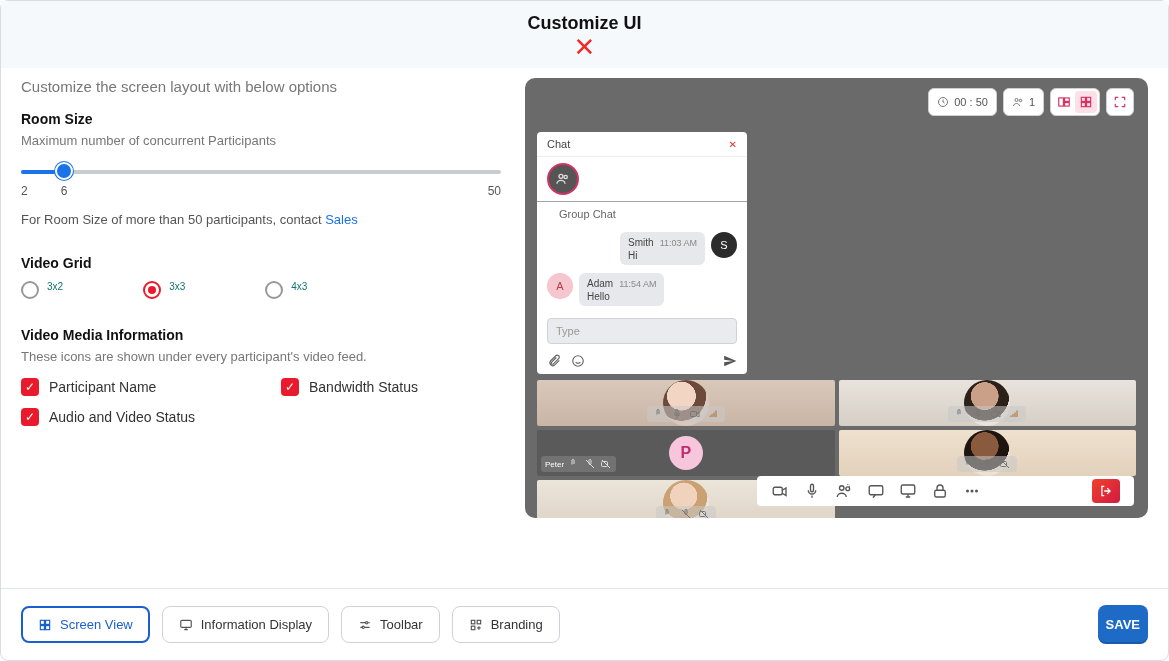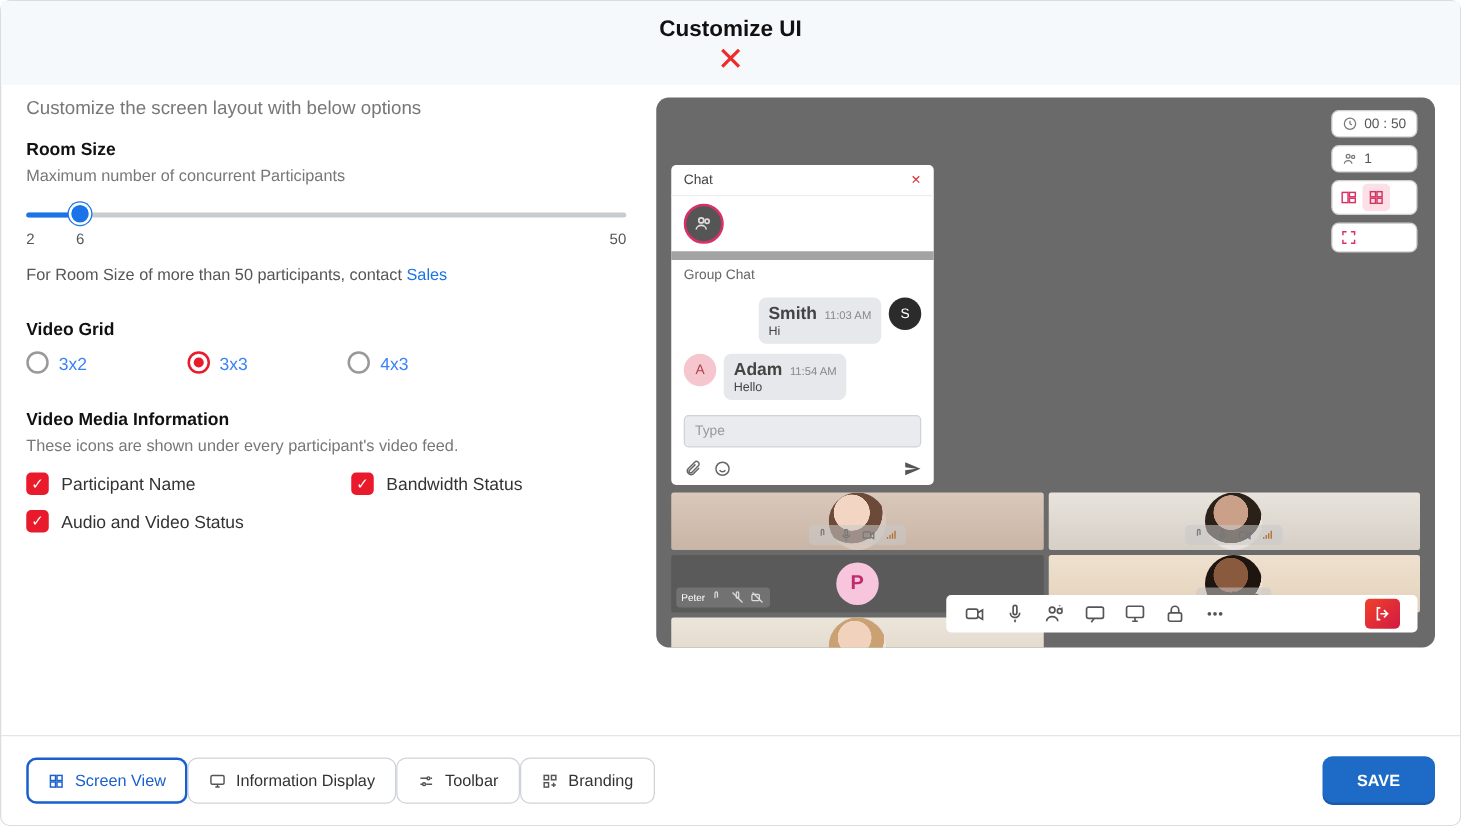--- a/index.html
+++ b/index.html
@@ -15,63 +15,63 @@
   .section-desc{color:#777;font-size:13px;margin-bottom:14px;}
   .slider-wrap{position:relative;height:40px;margin-top:6px;}
   .slider-track{position:absolute;top:8px;left:0;right:0;height:4px;background:#c8cbd0;border-radius:4px;}
   .slider-fill{position:absolute;top:8px;left:0;height:4px;background:#1a73e8;border-radius:4px;}
   .slider-thumb{position:absolute;top:0;width:18px;height:18px;background:#1a73e8;border-radius:50%;border:2px solid #fff;box-shadow:0 0 0 1px #1a73e8;transform:translateX(-50%);}
   .slider-labels{position:absolute;top:22px;left:0;right:0;display:flex;justify-content:space-between;font-size:12px;color:#555;}
   .slider-val{position:absolute;top:22px;font-size:12px;color:#555;transform:translateX(-50%);}
   .sales-note{font-size:13px;color:#555;margin-top:10px;}
   .sales-note a{color:#1a73e8;text-decoration:none;}
   .radios{display:flex;gap:80px;margin-top:10px;}
-  .radio-item{display:flex;align-items:flex-end;gap:8px;font-size:14px;color:#3b82f6;}
+  .radio-item{display:flex;align-items:flex-start;gap:8px;font-size:10px;color:#0f766e;}
   .radio{width:18px;height:18px;border:2px solid #999;border-radius:50%;display:flex;align-items:center;justify-content:center;}
   .radio.sel{border-color:#e81a2b;}
   .radio.sel::after{content:"";width:8px;height:8px;background:#e81a2b;border-radius:50%;}
   .checks{display:flex;flex-wrap:wrap;gap:12px 60px;margin-top:10px;}
   .check-item{display:flex;align-items:center;gap:10px;font-size:14px;color:#333;width:200px;}
   .chk{width:18px;height:18px;background:#e81a2b;border-radius:4px;display:flex;align-items:center;justify-content:center;color:#fff;font-size:12px;}
   
   .preview{flex:1;background:#6a6a6a;border-radius:10px;padding:12px;position:relative;overflow:hidden;height:440px;}
-  .top-right{position:absolute;top:10px;right:14px;display:flex;gap:6px;flex-direction:column;}
+  .top-right{position:absolute;top:10px;right:14px;display:flex;gap:6px;}
   .pill{background:#fff;border:1px solid #d0d0d0;border-radius:6px;padding:4px 8px;font-size:11px;display:flex;align-items:center;gap:5px;color:#555;}
   .layout-pill{background:#fff;border:1px solid #d0d0d0;border-radius:6px;display:flex;align-items:center;padding:2px;}
   .layout-opt{width:22px;height:22px;display:flex;align-items:center;justify-content:center;border-radius:4px;}
   .layout-opt.active{background:#fce0e8;}
   .body-row{display:flex;gap:6px;height:100%;padding-top:42px;flex-direction:column;}
   .chat{width:210px;background:#fff;border-radius:4px;display:flex;flex-direction:column;font-size:11px;color:#444;}
   .chat-head{display:flex;justify-content:space-between;align-items:center;padding:6px 10px;border-bottom:1px solid #eee;}
   .chat-ico{width:32px;height:32px;border-radius:50%;background:#555;border:2px solid #d53364;display:flex;align-items:center;justify-content:center;margin:6px 10px;}
-  .chat-sub{padding:6px 10px;color:#666;border-top:7px solid #a3a3a3;}
+  .chat-sub{padding:6px 22px;color:#666;border-top:1px solid #a3a3a3;}
   .msgs{flex:1;padding:6px 10px;display:flex;flex-direction:column;gap:8px;}
   .msg-row{display:flex;align-items:flex-start;gap:6px;}
   .msg-row.right{flex-direction:row-reverse;}
   .av{width:26px;height:26px;border-radius:50%;display:flex;align-items:center;justify-content:center;font-size:11px;color:#fff;flex-shrink:0;}
   .bubble{background:#e6e8eb;border-radius:6px;padding:4px 8px;max-width:130px;}
-  .bubble .nm{font-weight:700;font-size:14px;}
+  .bubble .nm{font-weight:400;font-size:10px;}
   .bubble .tm{font-size:9px;color:#888;margin-left:6px;}
   .bubble .tx{font-size:10px;margin-top:2px;}
   .chat-input-row{padding:6px 10px;}
   .chat-input{width:100%;background:#e9ebee;border:1px solid #cfd3d8;border-radius:4px;padding:6px 8px;font-size:11px;color:#888;}
   .chat-tools{display:flex;justify-content:space-between;align-items:center;padding:4px 10px 6px;color:#666;}
   .grid{flex:1;display:grid;grid-template-columns:repeat(2,1fr);grid-template-rows:repeat(3,1fr);gap:4px;position:relative;}
   .cell{background:#5a5a5a;border-radius:2px;position:relative;overflow:hidden;}
   .person{width:100%;height:100%;display:flex;align-items:center;justify-content:center;}
   .info-bar{position:absolute;bottom:4px;left:50%;transform:translateX(-50%);background:rgba(200,200,200,.55);border-radius:4px;padding:2px 6px;display:flex;gap:6px;align-items:center;font-size:8px;color:#555;}
   .big-av{width:34px;height:34px;border-radius:50%;background:#f7c6dc;display:flex;align-items:center;justify-content:center;color:#c02c6e;font-weight:600;}
   .nm-bar{position:absolute;bottom:4px;left:4px;background:rgba(120,120,120,.8);color:#fff;font-size:8px;padding:2px 4px;border-radius:3px;display:flex;gap:4px;align-items:center;}
   .bottom-bar{position:absolute;bottom:12px;left:232px;right:14px;height:30px;background:#fff;border-radius:4px;display:flex;align-items:center;gap:14px;padding:0 14px;color:#555;font-size:12px;}
   .exit{width:28px;height:24px;background:linear-gradient(135deg,#f0412a,#d11a42);border-radius:4px;display:flex;align-items:center;justify-content:center;color:#fff;margin-left:auto;}
   
-  .footer{border-top:1px solid #e3e6e9;padding:16px 20px;display:flex;align-items:center;justify-content:center;}
+  .footer{border-top:1px solid #e3e6e9;padding:16px 20px;display:flex;align-items:center;gap:12px;justify-content:center;}
   .tab{border:1px solid #cfd3d8;border-radius:8px;padding:10px 16px;display:flex;align-items:center;gap:8px;font-size:13px;color:#333;background:#fff;cursor:pointer;}
   .tab.active{border:2px solid #1a5fd0;color:#1a5fd0;padding:9px 15px;}
-  .save{margin-left:auto;background:#1e6bc7;color:#fff;border:none;border-radius:8px;padding:12px 28px;font-size:13px;font-weight:700;cursor:pointer;box-shadow:inset 0 -2px 0 rgba(0,0,0,.15);}
+  .save{margin-left:auto;background:#1e6bc7;color:#fff;border:none;border-radius:8px;padding:12px 8px;font-size:13px;font-weight:700;cursor:pointer;box-shadow:inset 0 -2px 0 rgba(0,0,0,.15);}
   svg{display:block;}
   .ico-sm{width:12px;height:12px;}
   .ico-14{width:14px;height:14px;}
   .face{width:46px;height:46px;border-radius:50%;}
 </style>
 </head>
 <body>
 
 <div class="modal">
   <div class="header">

